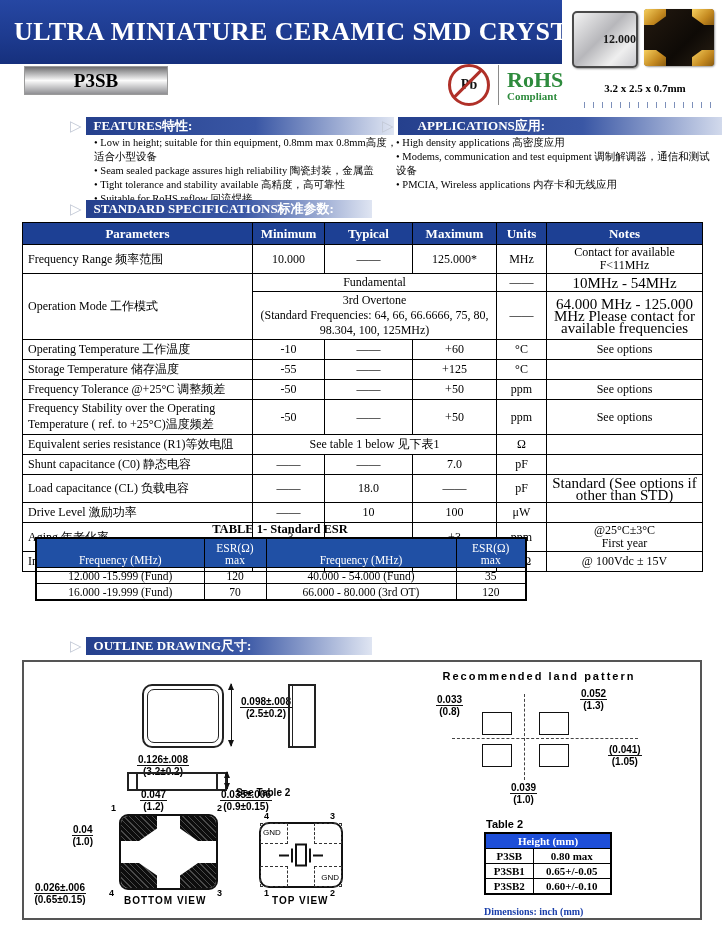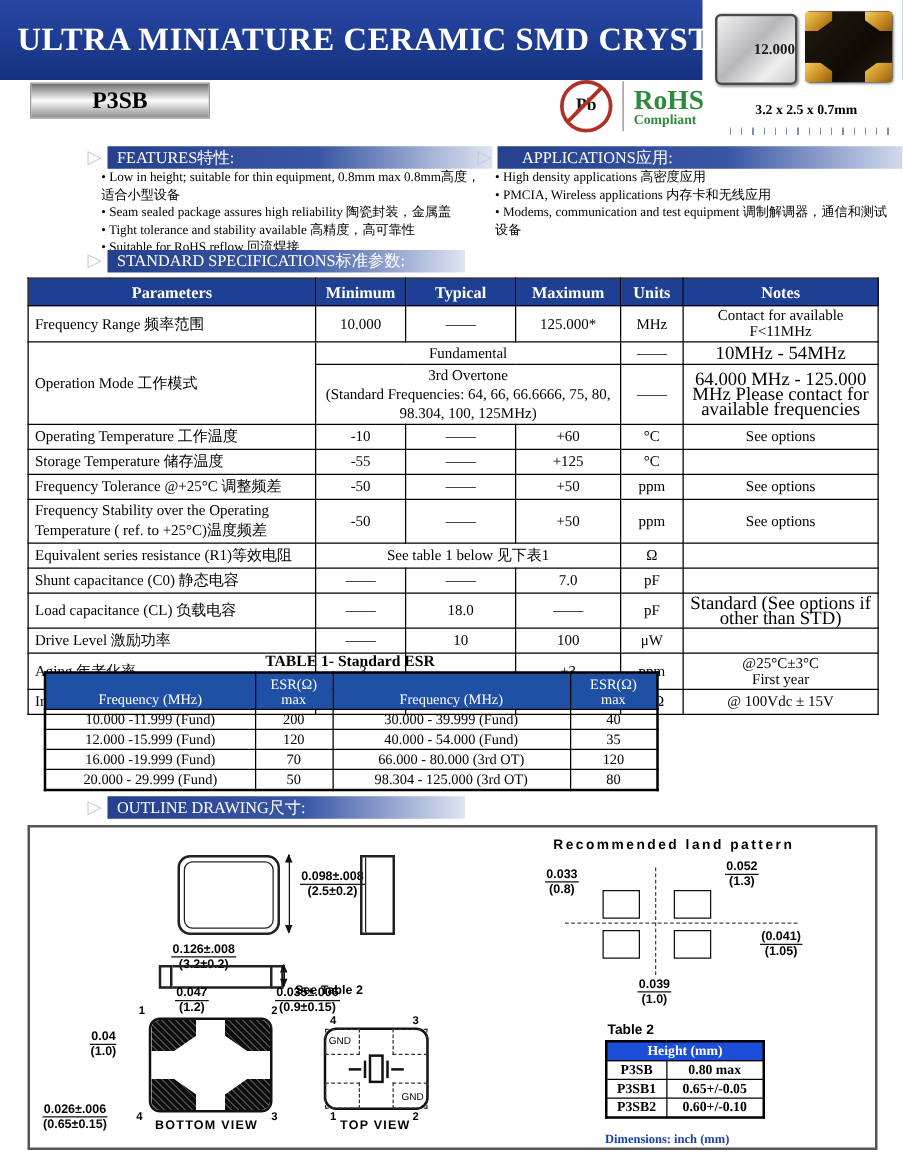--- a/index.html
+++ b/index.html
@@ -34,26 +34,26 @@
       display:flex;align-items:center;justify-content:center;font-weight:bold;font-size:14px;color:#111;}
   .pb-circle::after{content:"";position:absolute;left:-3px;top:15px;width:40px;height:3px;background:#b03028;
       transform:rotate(-45deg);}
   .rohs-div{width:1px;height:40px;background:#8a8a8a;}
   .rohs-txt{line-height:1;color:#2e8b3d;}
   .rohs-txt .big{font-size:22px;font-weight:bold;}
   .rohs-txt .sml{font-size:11px;font-weight:bold;}
   
   .sec{position:absolute;height:18px;display:flex;align-items:center;}
   .sec .arrow{color:#c3c9d6;font-size:15px;margin-right:4px;line-height:18px;}
-  .sec .bar{height:18px;line-height:18px;color:#fff;font-weight:normal;font-size:13px;padding-left:8px;
+  .sec .bar{height:18px;line-height:18px;color:#fff;font-weight:bold;font-size:13px;padding-left:8px;
       background:linear-gradient(90deg,#25408d 0%,#3a57a5 55%,#dfe5f2 100%);}
   
   ul.blist{margin:0;padding:0;list-style:none;font-size:10.5px;line-height:14px;}
   ul.blist li::before{content:"• ";}
-  .features-list{position:absolute;left:81px;top:136px;width:312px;}
+  .features-list{position:absolute;left:94px;top:136px;width:312px;}
   .apps-list{position:absolute;left:396px;top:136px;width:324px;}
   
   table.spec{position:absolute;left:22px;top:222px;width:680px;border-collapse:collapse;
       font-size:12px;table-layout:fixed;}
   table.spec th,table.spec td{border:1px solid #000;text-align:center;padding:1px 2px;}
   table.spec tr.head th{background:#1d4094;color:#fff;font-size:13px;height:19px;}
   table.spec td.p{text-align:left;padding-left:5px;}
   table.spec td.sm{font-size:15px;line-height:12px;}
   table.spec td.n2{font-size:12px;line-height:13px;}
   .h28{height:28px}.h15{height:15px}.h40{height:40px}.h16{height:16px}
@@ -159,22 +159,22 @@
   <li>Tight tolerance and stability available 高精度，高可靠性</li>
   <li>Suitable for RoHS reflow 回流焊接</li>
 </ul>
 
 <div class="sec" style="left:382px;top:117px;">
   <span class="arrow">▷</span>
   <span class="bar" style="width:316px;padding-left:20px;">APPLICATIONS应用:</span>
 </div>
 <ul class="blist apps-list">
   <li>High density applications 高密度应用</li>
+  <li>Modems, communication and test equipment 调制解调器，通信和测试设备</li>
   <li>PMCIA, Wireless applications 内存卡和无线应用</li>
-  <li>Modems, communication and test equipment 调制解调器，通信和测试设备</li>
 </ul>
 
 <div class="sec" style="left:70px;top:200px;">
   <span class="arrow">▷</span>
   <span class="bar" style="width:278px;">STANDARD SPECIFICATIONS标准参数:</span>
 </div>
 
 <table class="spec">
   <colgroup>
       <col style="width:230px">
@@ -314,42 +314,30 @@
       <div>ESR(Ω)</div>
       <div>max</div>
     </th>
     <th>Frequency (MHz)</th>
     <th>
       <div>ESR(Ω)</div>
       <div>max</div>
     </th>
   </tr>
   <tr>
-    <td>10.000 -11.999 (Fund)</td>
-    <td>200</td>
-    <td>30.000 - 39.999 (Fund)</td>
-    <td>40</td>
-  </tr>
-  <tr>
     <td>12.000 -15.999 (Fund)</td>
     <td>120</td>
     <td>40.000 - 54.000 (Fund)</td>
     <td>35</td>
   </tr>
   <tr>
     <td>16.000 -19.999 (Fund)</td>
     <td>70</td>
     <td>66.000 - 80.000 (3rd OT)</td>
     <td>120</td>
-  </tr>
-  <tr>
-    <td>20.000 - 29.999 (Fund)</td>
-    <td>50</td>
-    <td>98.304 - 125.000 (3rd OT)</td>
-    <td>80</td>
   </tr>
 </tbody>
   </table>
 
 <div class="sec" style="left:70px;top:637px;">
   <span class="arrow">▷</span>
   <span class="bar" style="width:278px;">OUTLINE DRAWING尺寸:</span>
 </div>
 
 <div class="draw-box">

